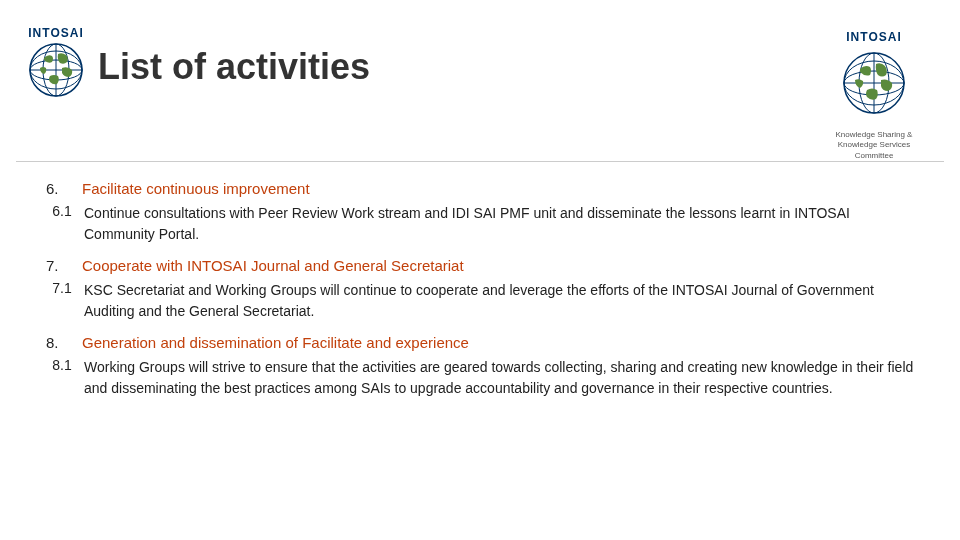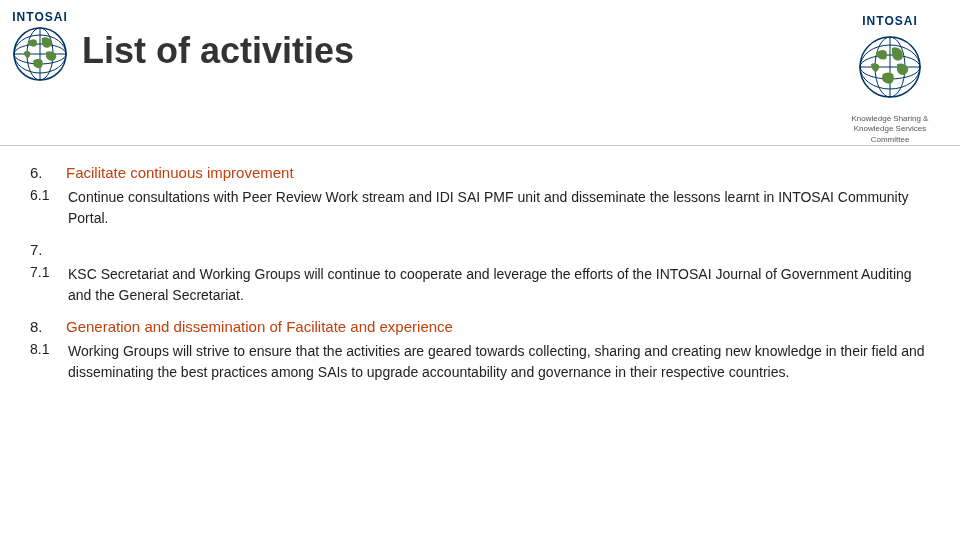--- a/index.html
+++ b/index.html
@@ -12,21 +12,21 @@
       width: 960px;
       height: 540px;
       background: #ffffff;
       font-family: Arial, sans-serif;
       overflow: hidden;
     }
 
     .page {
       width: 960px;
       height: 540px;
-      padding: 0;
+      padding: 16px;
       position: relative;
     }
 
     
     .header {
       display: flex;
       align-items: flex-start;
       justify-content: space-between;
       padding: 10px 20px 0 10px;
       border-bottom: none;
@@ -128,20 +128,21 @@
       display: flex;
       align-items: flex-start;
       gap: 6px;
       margin-top: 6px;
     }
 
     .sub-number {
       font-size: 14px;
       min-width: 32px;
       color: #222;
+      text-align: center;
     }
 
     .sub-text {
       font-size: 14px;
       color: #222;
       line-height: 1.5;
     }
 
     .divider-line {
       border: none;
@@ -220,20 +221,21 @@
       </div>
       <div class="activity-sub">
         <span class="sub-number">6.1</span>
         <span class="sub-text">Continue consultations with Peer Review Work stream and IDI SAI PMF unit and disseminate the lessons learnt in INTOSAI Community Portal.</span>
       </div>
     </div>
 
     <div class="activity-item">
       <div class="activity-main">
         <span class="activity-number">7.</span>
+        <span class="activity-heading">Cooperate with INTOSAI Journal and General Secretariat</span>
       </div>
       <div class="activity-sub">
         <span class="sub-number">7.1</span>
         <span class="sub-text">KSC Secretariat and Working Groups will continue to cooperate and leverage the efforts of the INTOSAI Journal of Government Auditing and the General Secretariat.</span>
       </div>
     </div>
 
     <div class="activity-item">
       <div class="activity-main">
         <span class="activity-number">8.</span>

